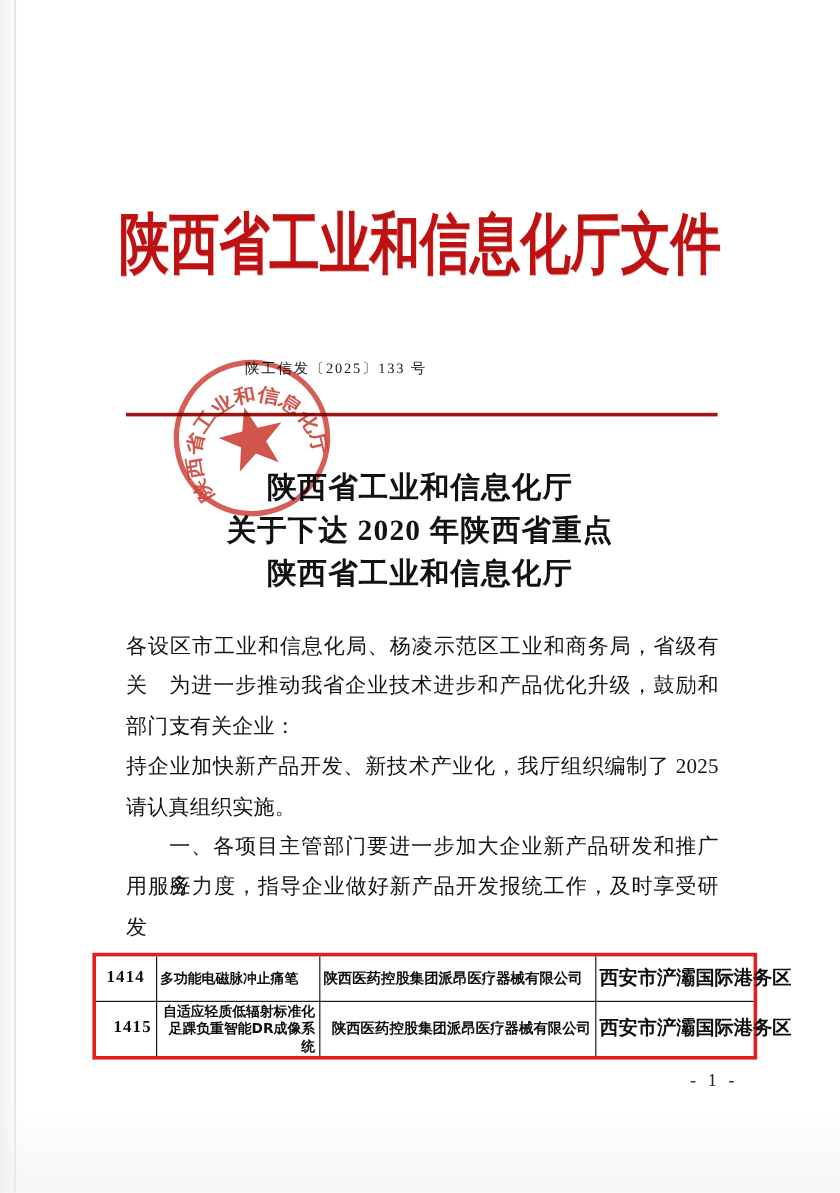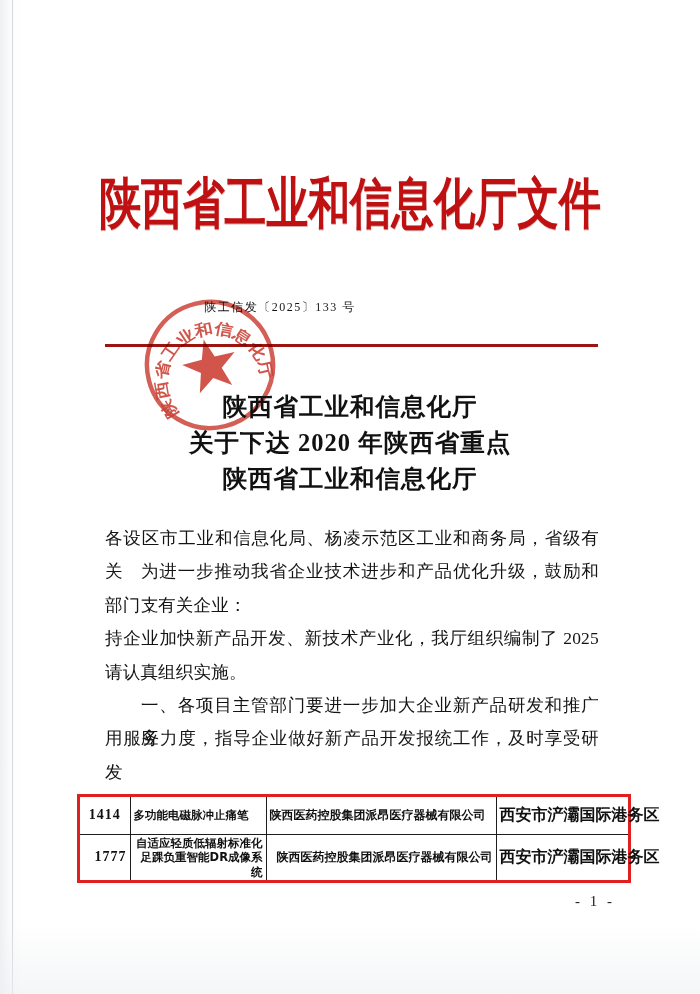--- a/index.html
+++ b/index.html
@@ -169,21 +169,21 @@
           <col style="width:132px">
       </colgroup>
       <tbody>
         <tr class="row-1">
           <td class="c-no">1414</td>
           <td class="c-product">多功能电磁脉冲止痛笔</td>
           <td class="c-company">陕西医药控股集团派昂医疗器械有限公司</td>
           <td class="c-district">西安市浐灞国际港务区</td>
         </tr>
         <tr class="row-2">
-          <td class="c-no">1777</td>
+          <td class="c-no">1415</td>
           <td class="c-product">自适应轻质低辐射标准化足踝负重智能DR成像系统</td>
           <td class="c-company">陕西医药控股集团派昂医疗器械有限公司</td>
           <td class="c-district">西安市浐灞国际港务区</td>
         </tr>
       </tbody>
     </table>
   </div>
 
   <div class="page-number">- 1 -</div>
 

